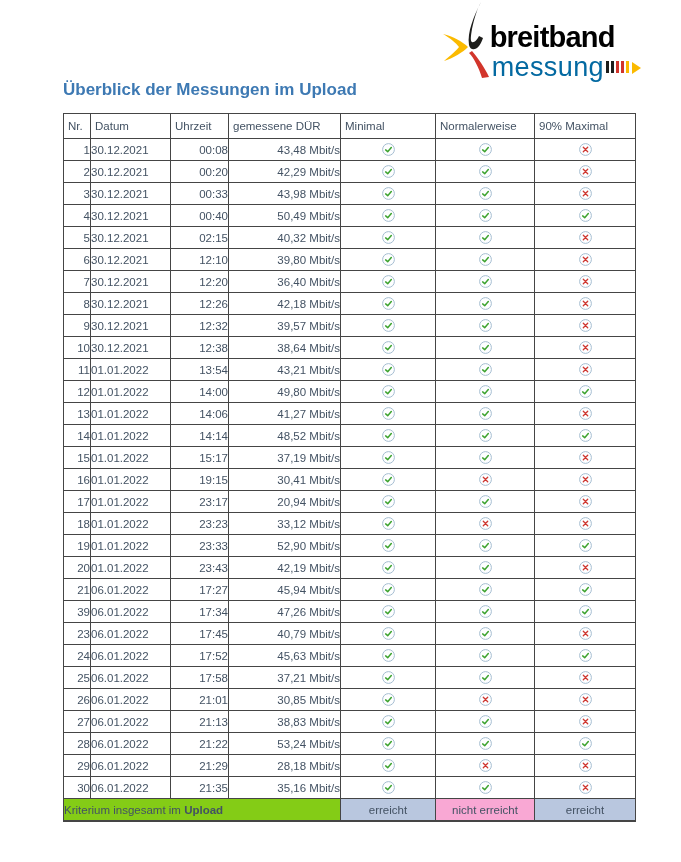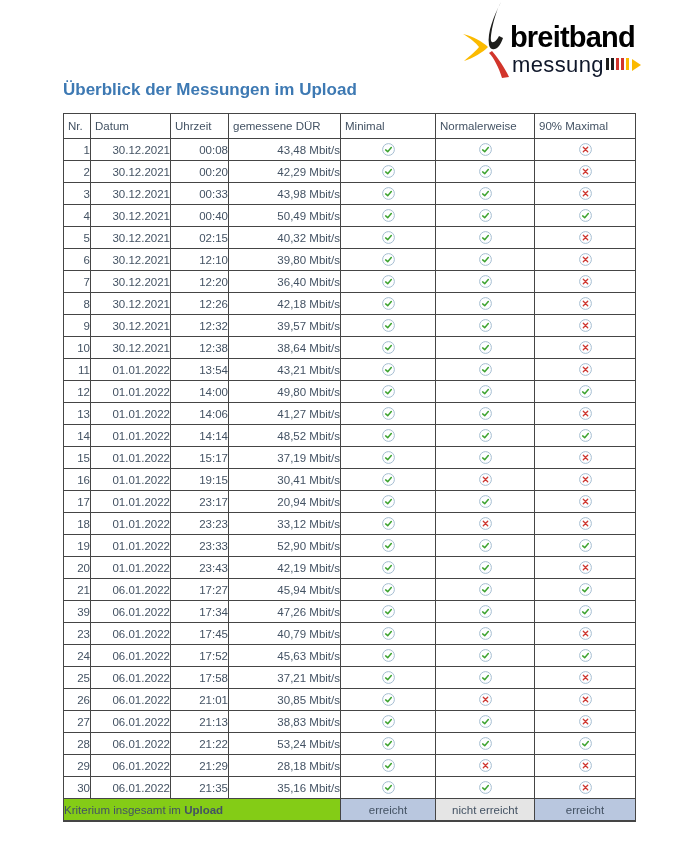--- a/index.html
+++ b/index.html
@@ -7,40 +7,40 @@
     width:681px; height:862px; position:relative; background:#ffffff;
     font-family:"Liberation Sans", sans-serif; overflow:hidden;
   }
 
   
   .logo { position:absolute; top:2px; right:40px; display:flex; align-items:flex-start; }
   .logo-mark { flex:0 0 auto; }
   .logo-text { margin-left:-13px; padding-top:21px; }
   .brand1 { font-size:29px; font-weight:700; color:#000000; letter-spacing:-0.8px; line-height:1; }
   .brand2row { display:flex; align-items:center; margin-top:2px; padding-left:2px; }
-  .brand2 { font-size:22px; font-weight:400; color:#0f172a; letter-spacing:0.4px; line-height:1; }
+  .brand2 { font-size:27px; font-weight:400; color:#0369a1; letter-spacing:0.4px; line-height:1; }
   .lbar { display:inline-block; width:3px; height:12px; margin-left:2px; }
   .logo-arrow { width:0; height:0; border-top:6px solid transparent; border-bottom:6px solid transparent; border-left-style:solid; border-left-width:9px; margin-left:3px; }
 
   
   .page-title { position:absolute; top:80px; left:63px; font-size:17px; font-weight:700; }
 
   
   table.meas {
     position:absolute; top:113px; left:63px; width:572px;
     border-collapse:collapse; table-layout:fixed;
   }
   table.meas th, table.meas td {
     border:1px solid #454545; padding:0; white-space:nowrap; overflow:hidden;
     font-size:11.5px; font-weight:400; color:#435263;
   }
   table.meas thead th { height:24px; text-align:left; padding-left:4px; }
   table.meas tbody td { height:21px; }
   td.c-nr      { text-align:right; padding-right:4px; }
-  td.c-datum   { text-align:right; padding-right:9px; }
+  td.c-datum   { padding-right:9px; }
   td.c-uhrzeit { text-align:right; padding-right:9px; }
   td.c-duer    { text-align:right; padding-right:7px; }
   td.c-status  { text-align:center; }
   .status-icon svg { vertical-align:middle; }
   table.meas tfoot td { height:21px; border-bottom-width:2px; }
   td.summary-label { text-align:left; padding-left:3px; }
   td.summary-status { text-align:center; }
   .bold { font-weight:700; }
 </style>
 </head>
@@ -626,17 +626,17 @@
         <td class="c-status"><span class="status-icon"><svg width="13" height="13" viewBox="0 0 13 13">
               <circle cx="6.5" cy="6.5" r="5.9" fill="#fdfeff" stroke="#a6bed1" stroke-width="1"></circle>
               <path d="M4.3 4.3 L8.7 8.7 M8.7 4.3 L4.3 8.7" fill="none" stroke="#cf3730" stroke-width="1.3" stroke-linecap="round"></path>
             </svg></span></td>
       </tr>
     </tbody>
   <tfoot>
     <tr>
       <td class="summary-label" colspan="4" style="background: #84cc16;"><span>Kriterium insgesamt im </span><span class="bold">Upload</span></td>
       <td class="summary-status" style="background: rgb(185, 199, 223);">erreicht</td>
-      <td class="summary-status" style="background: #e5e5e5;">nicht erreicht</td>
+      <td class="summary-status" style="background: #f9a8d4;">nicht erreicht</td>
       <td class="summary-status" style="background: rgb(185, 199, 223);">erreicht</td>
     </tr>
   </tfoot>
 </table>
 
 </body></html>

